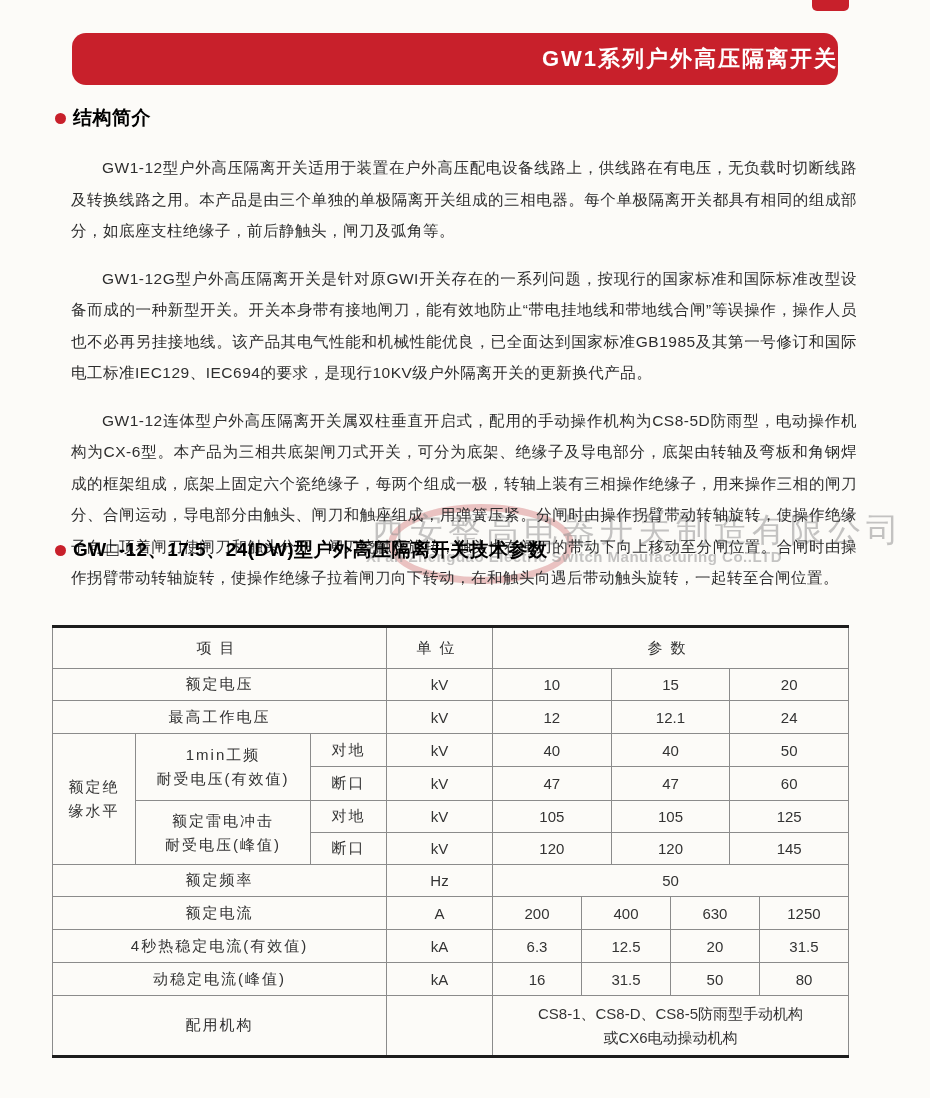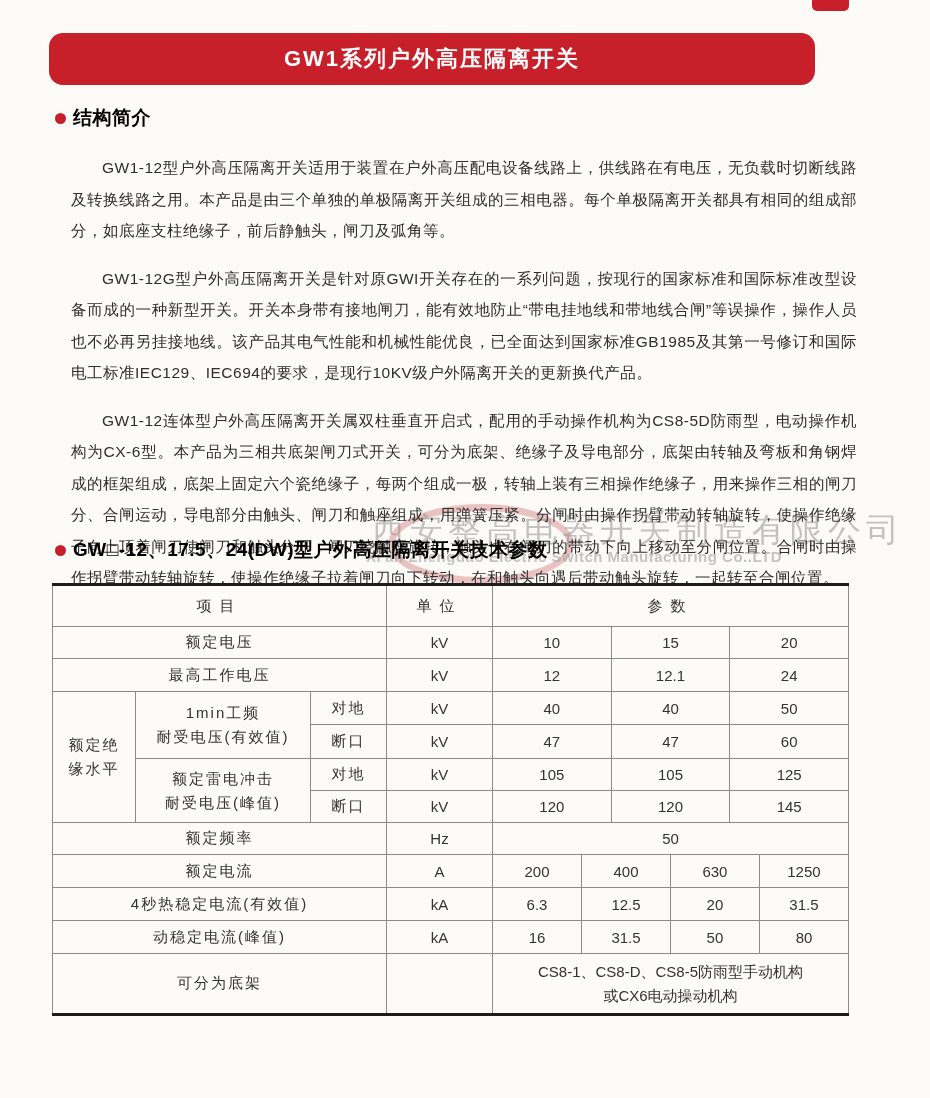--- a/index.html
+++ b/index.html
@@ -15,23 +15,23 @@
     overflow:hidden;
     color:#2b2b2b;
   }
   
   .corner-tab{
     position:absolute;left:812px;top:0;width:37px;height:11px;
     background:#c8202b;border-radius:0 0 5px 5px;
   }
   
   .banner{
-    position:absolute;left:49px;top:33px;width:766px;height:52px;
+    position:absolute;left:72px;top:33px;width:766px;height:52px;
     background:#c8202b;border-radius:14px;
-    display:flex;align-items:center;justify-content:center;
+    display:flex;align-items:center;justify-content:flex-end;
   }
   .banner-title{
     color:#ffffff;font-size:22px;font-weight:bold;letter-spacing:2px;
   }
   .section-head{
     position:absolute;left:55px;display:flex;align-items:center;z-index:3;
   }
   .bullet{
     width:11px;height:11px;border-radius:50%;background:#c8202b;
     margin-right:7px;flex:0 0 auto;
@@ -60,20 +60,21 @@
     left:366px;top:548px;width:560px;
     font-family:Liberation Sans, sans-serif;
     font-size:15px;font-weight:bold;color:rgba(158,158,158,0.6);
     letter-spacing:0.5px;white-space:nowrap;
   }
   
   .spec-wrap{position:absolute;left:52px;top:583px;z-index:2;}
   table.spec{
     border-collapse:collapse;table-layout:fixed;width:796px;
     background:transparent;
+    margin-top:42px;
   }
   table.spec{border-top:3px solid #1d1d1d;border-bottom:3px solid #1d1d1d;}
   table.spec td{
     border:1px solid #8b8b8b;
     font-size:15px;color:#333;text-align:center;vertical-align:middle;
     overflow:hidden;padding:0;
   }
   td.hdr{letter-spacing:8px;color:#222;}
   td.lab{letter-spacing:2px;}
   td.left{text-align:left;padding-left:14px;}
@@ -221,21 +222,21 @@
       <tr style="height:33px">
         <td colspan="3" class="lab left">动稳定电流(峰值)</td>
         <td class="unit">kA</td>
         <td colspan="3" class="val">16</td>
         <td colspan="3" class="val">31.5</td>
         <td colspan="3" class="val">50</td>
         <td colspan="3" class="val">80</td>
       </tr>
 
       <tr style="height:61px">
-        <td colspan="3" class="lab left">可分为底架</td>
+        <td colspan="3" class="lab left">配用机构</td>
         <td class="unit"></td>
         <td colspan="12" class="val pre">CS8-1、CS8-D、CS8-5防雨型手动机构
 或CX6电动操动机构</td>
       </tr>
     </tbody>
       </table>
   </div>
 
 </div>
 

